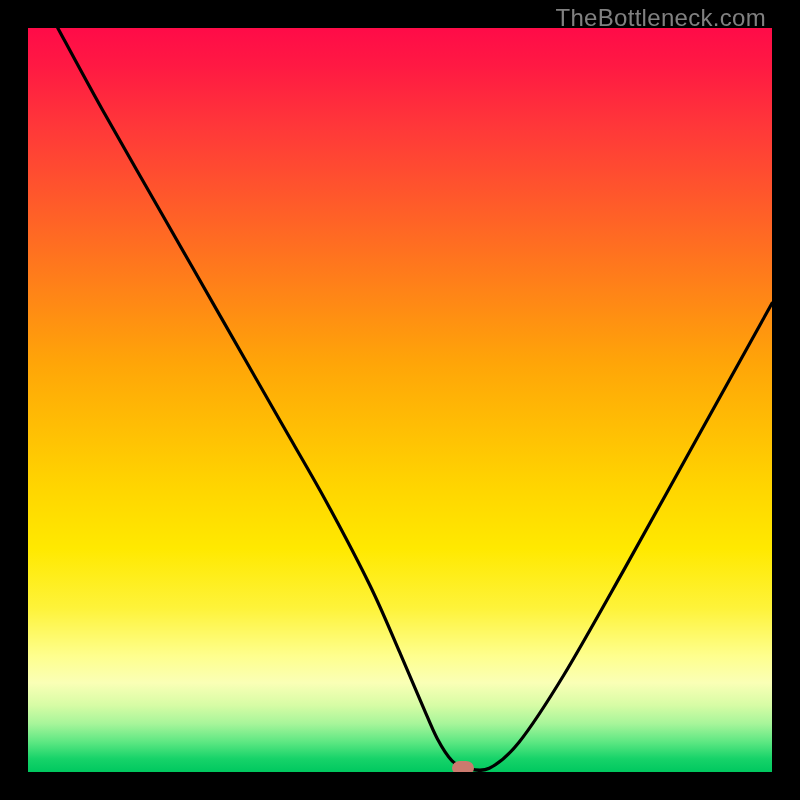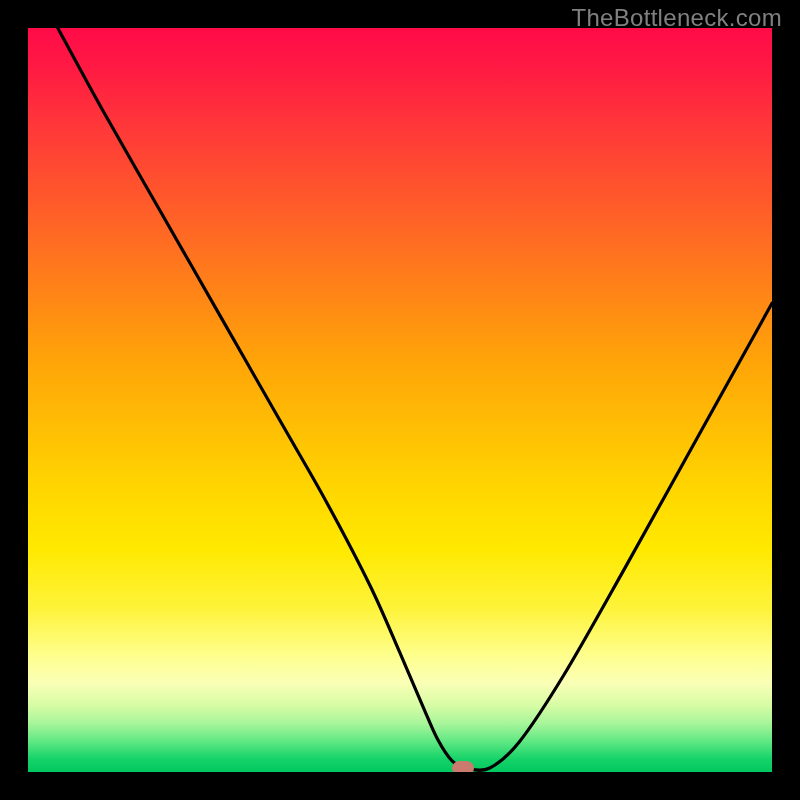--- a/index.html
+++ b/index.html
@@ -13,21 +13,21 @@
   }
   .frame {
     position: relative;
     width: 800px;
     height: 800px;
     background: #000;
   }
   .watermark {
     position: absolute;
     top: 4px;
-    right: 18px;
+    right: 34px;
     color: #808080;
     font-size: 24px;
     font-weight: 400;
     letter-spacing: 0.3px;
     z-index: 3;
   }
   .plot-area {
     position: absolute;
     left: 28px;
     top: 28px;

